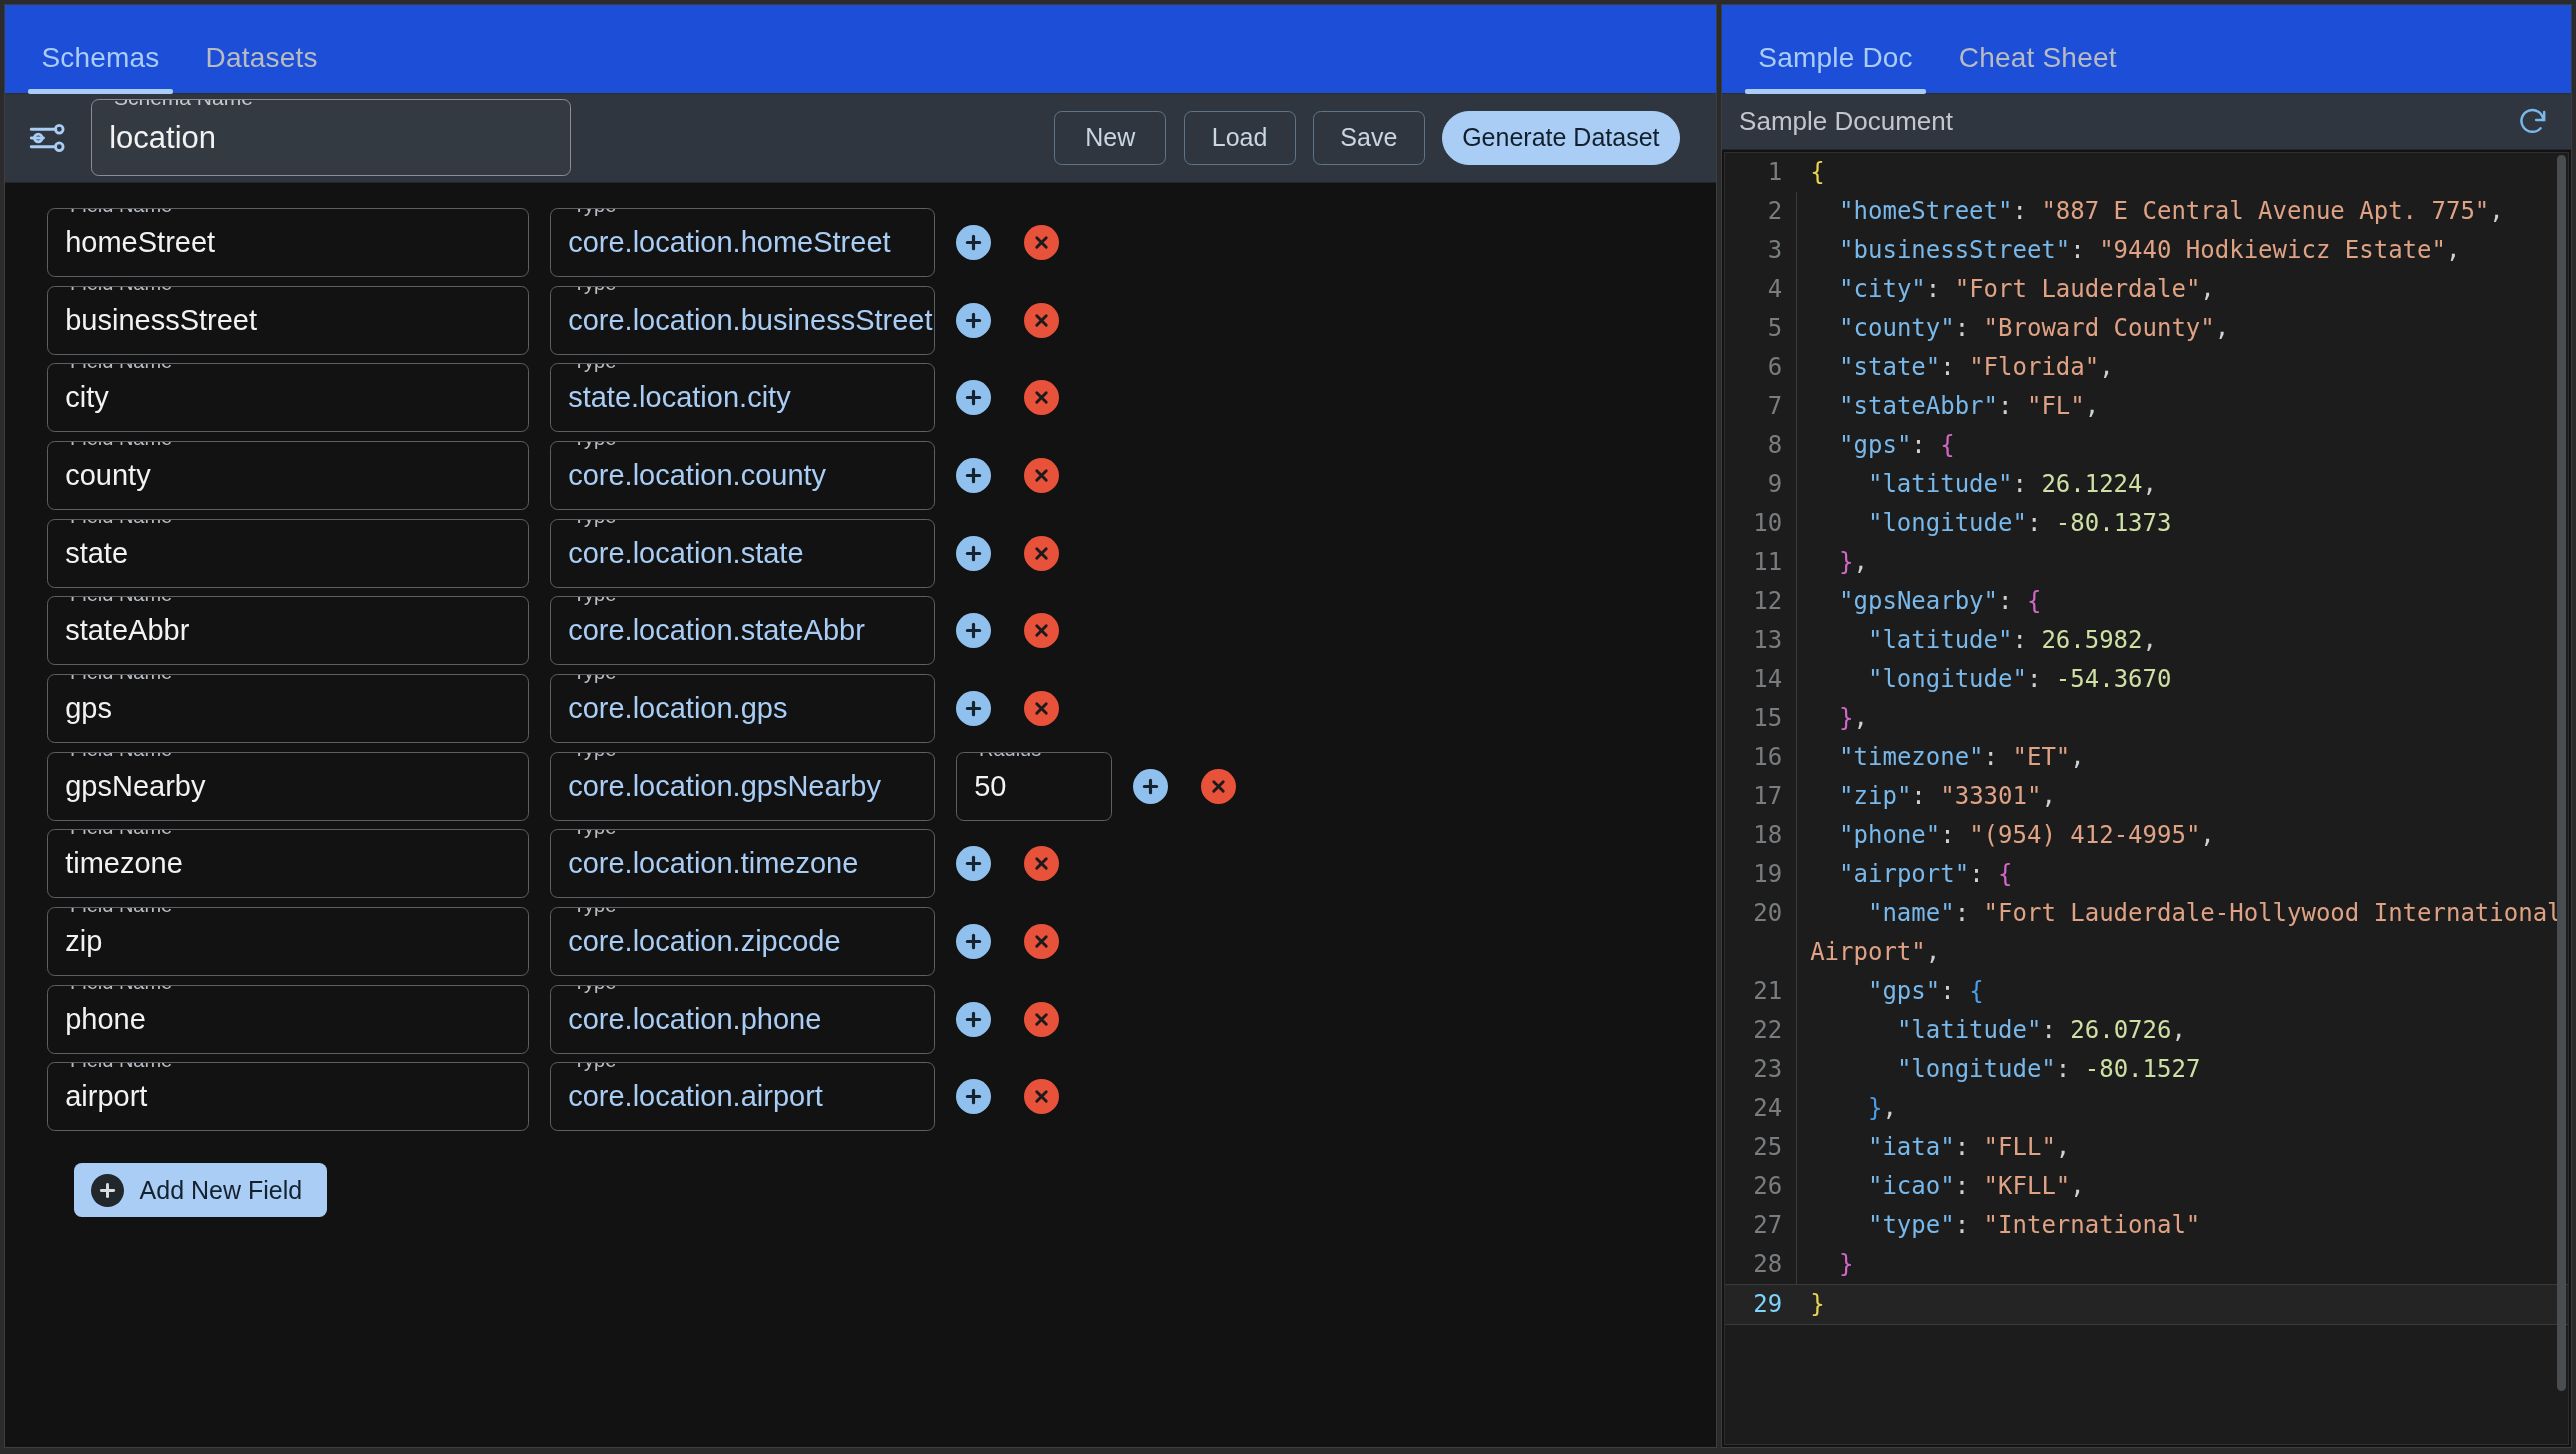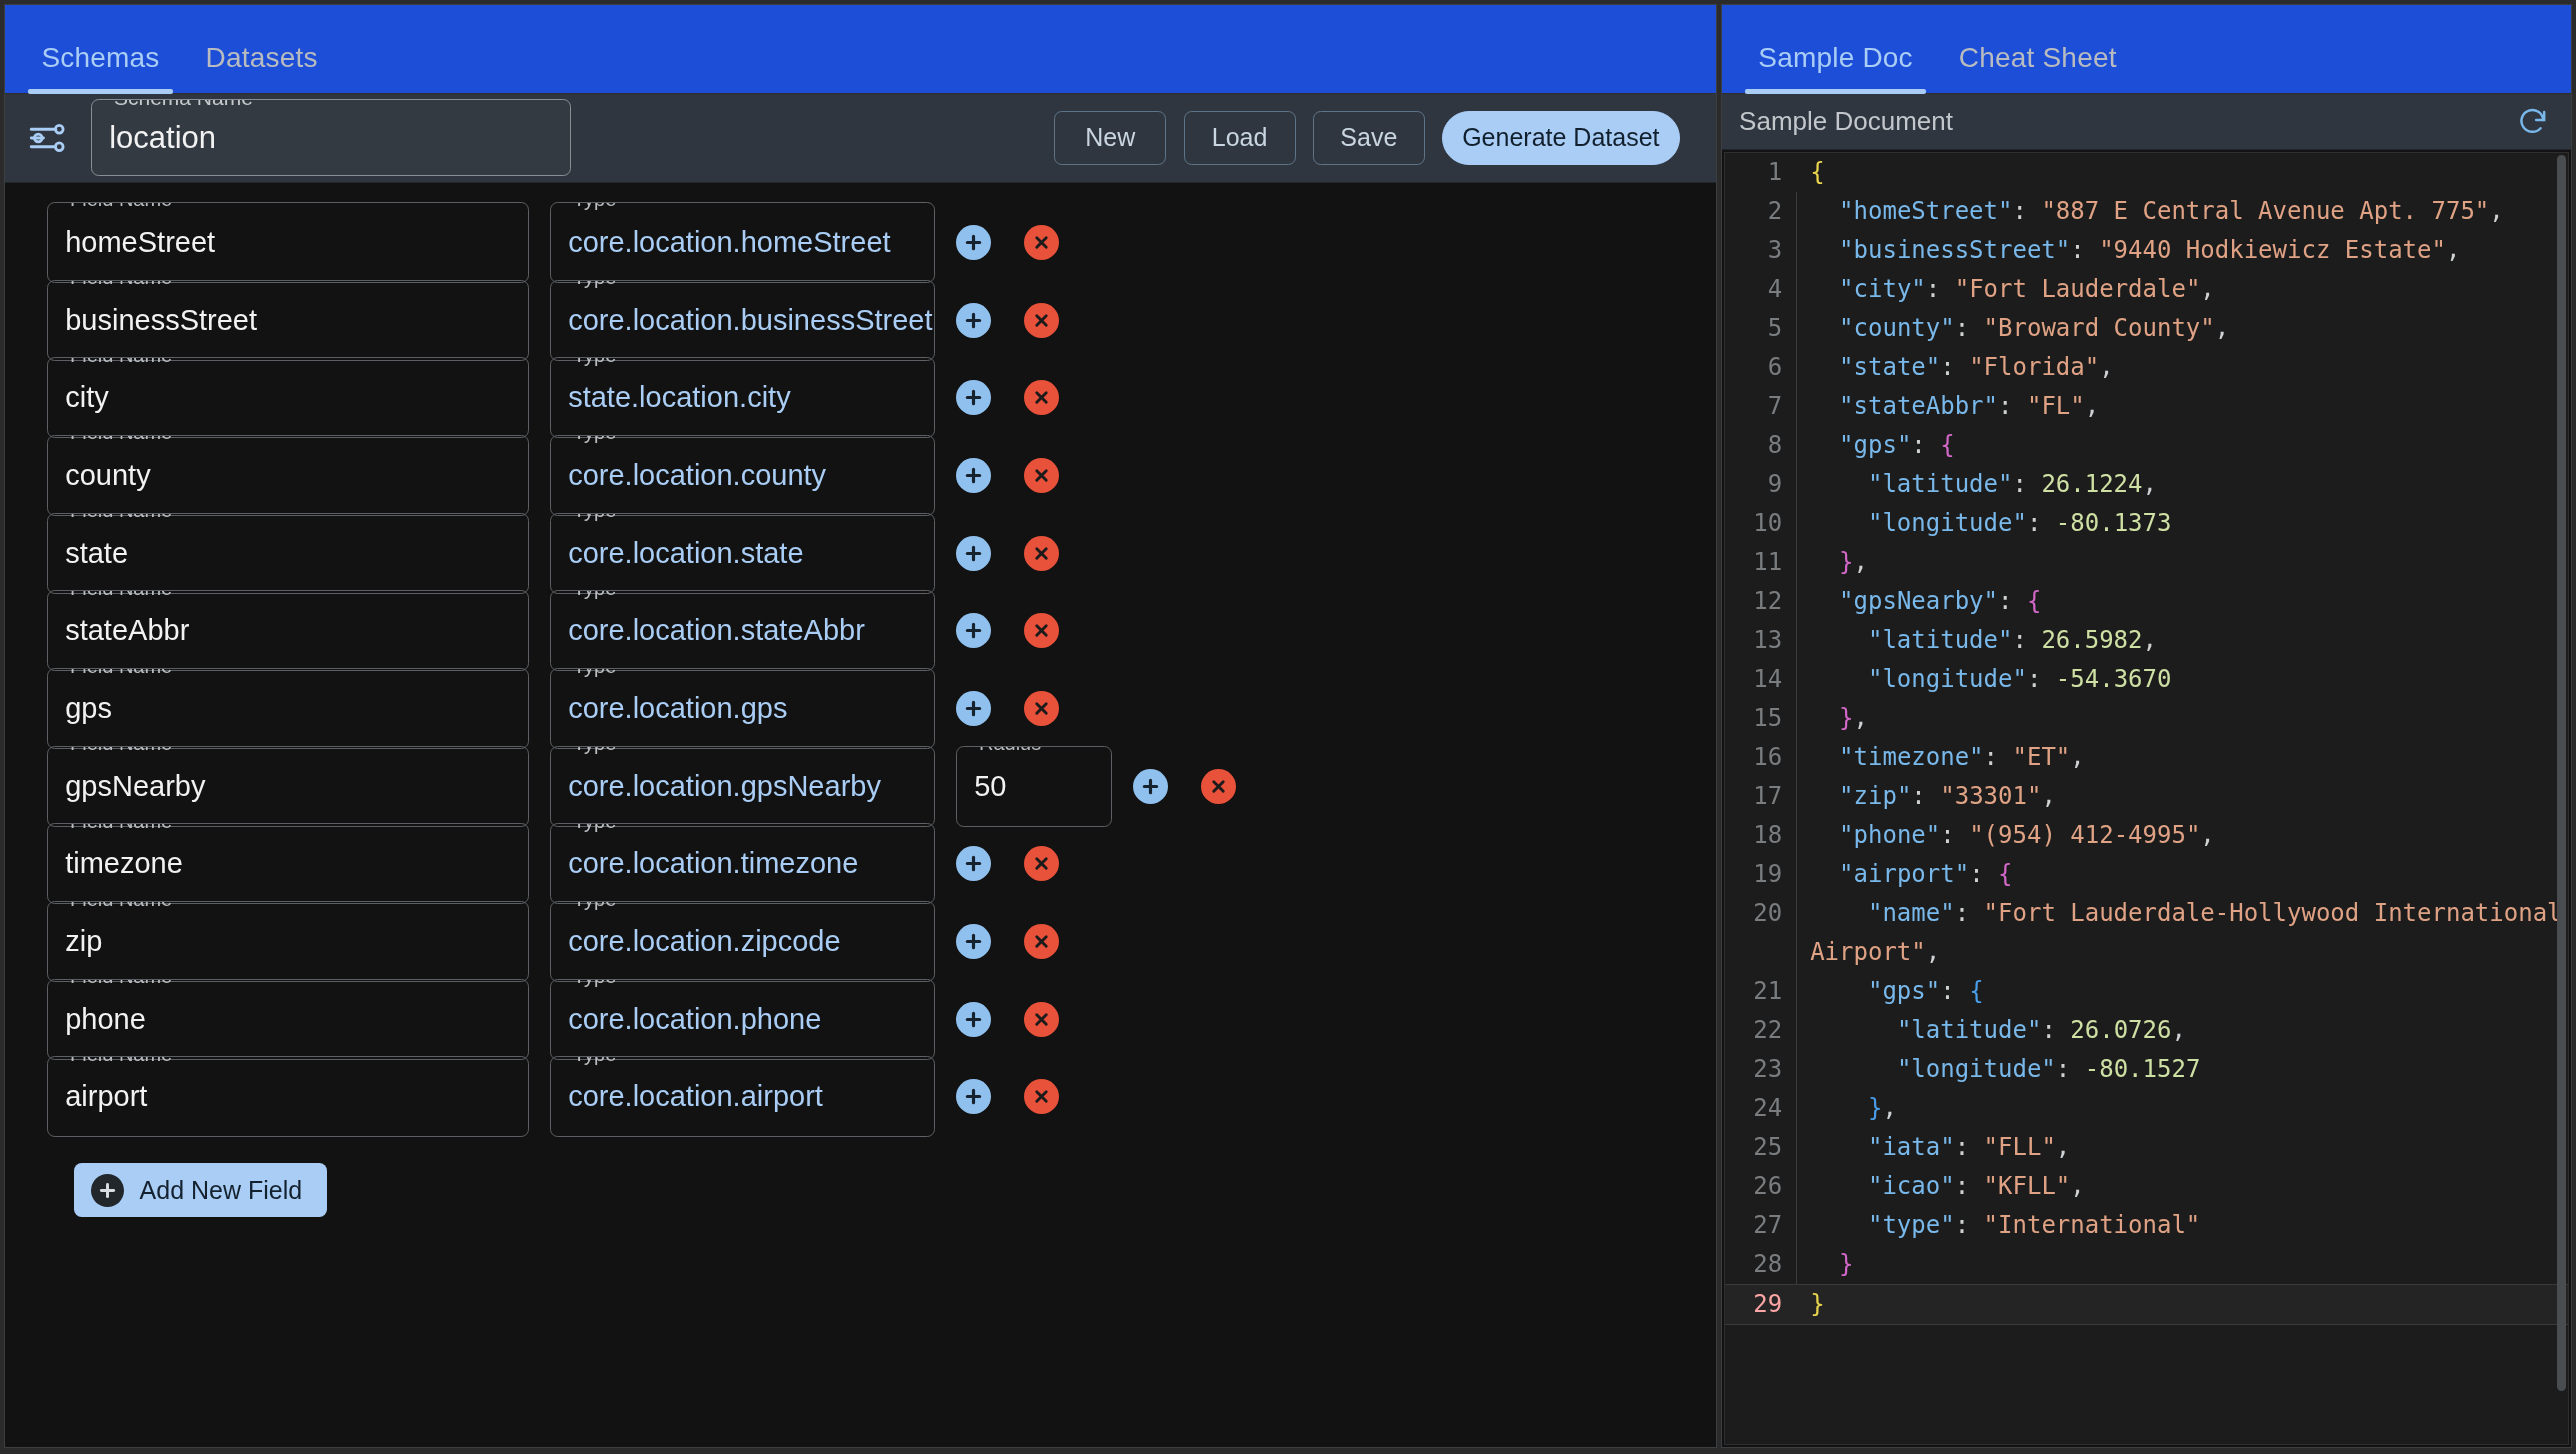--- a/index.html
+++ b/index.html
@@ -53,21 +53,21 @@
     padding: 0 21px;
     border-bottom: 1px solid #22262c;
   }
   .sliders-icon { margin-right: 23px; display:flex; align-items:center; }
 
   
   .fld {
     position: relative;
     border: 1px solid #5c5f63;
     border-radius: 7.7px;
-    height: 81px;
+    height: 69px;
     display: flex; align-items: center;
     padding: 0 17.3px;
     overflow: hidden;
   }
   .fld > .fld-label {
     position: absolute;
     top: -13.5px; left: 15.4px;
     padding: 0 6.7px;
     font-size: 20px;
     color: #b9bdc1;
@@ -194,21 +194,21 @@
   }
   .cline { display: flex; align-items: flex-start; }
   .cline.active { background:#242424; border-top:1px solid #3a3a3a; border-bottom:1px solid #3a3a3a;}
   .gutter {
     width: 71px; flex: none;
     text-align: right;
     padding-right: 13.5px;
     color: #7a7d80;
     user-select: none;
   }
-  .cline.active .gutter { color: #fca5a5; }
+  .cline.active .gutter { color: #7dd3fc; }
   .ctext {
     flex: 1;
     white-space: pre-wrap;
     word-break: break-word;
     padding-left: 13.5px;
     border-left: 1px solid #3a3d40;
     position: relative;
   }
   .cline.active .ctext { border-left: 1px solid transparent; }
   .cline.noguide .ctext { border-left: 1px solid transparent; }

